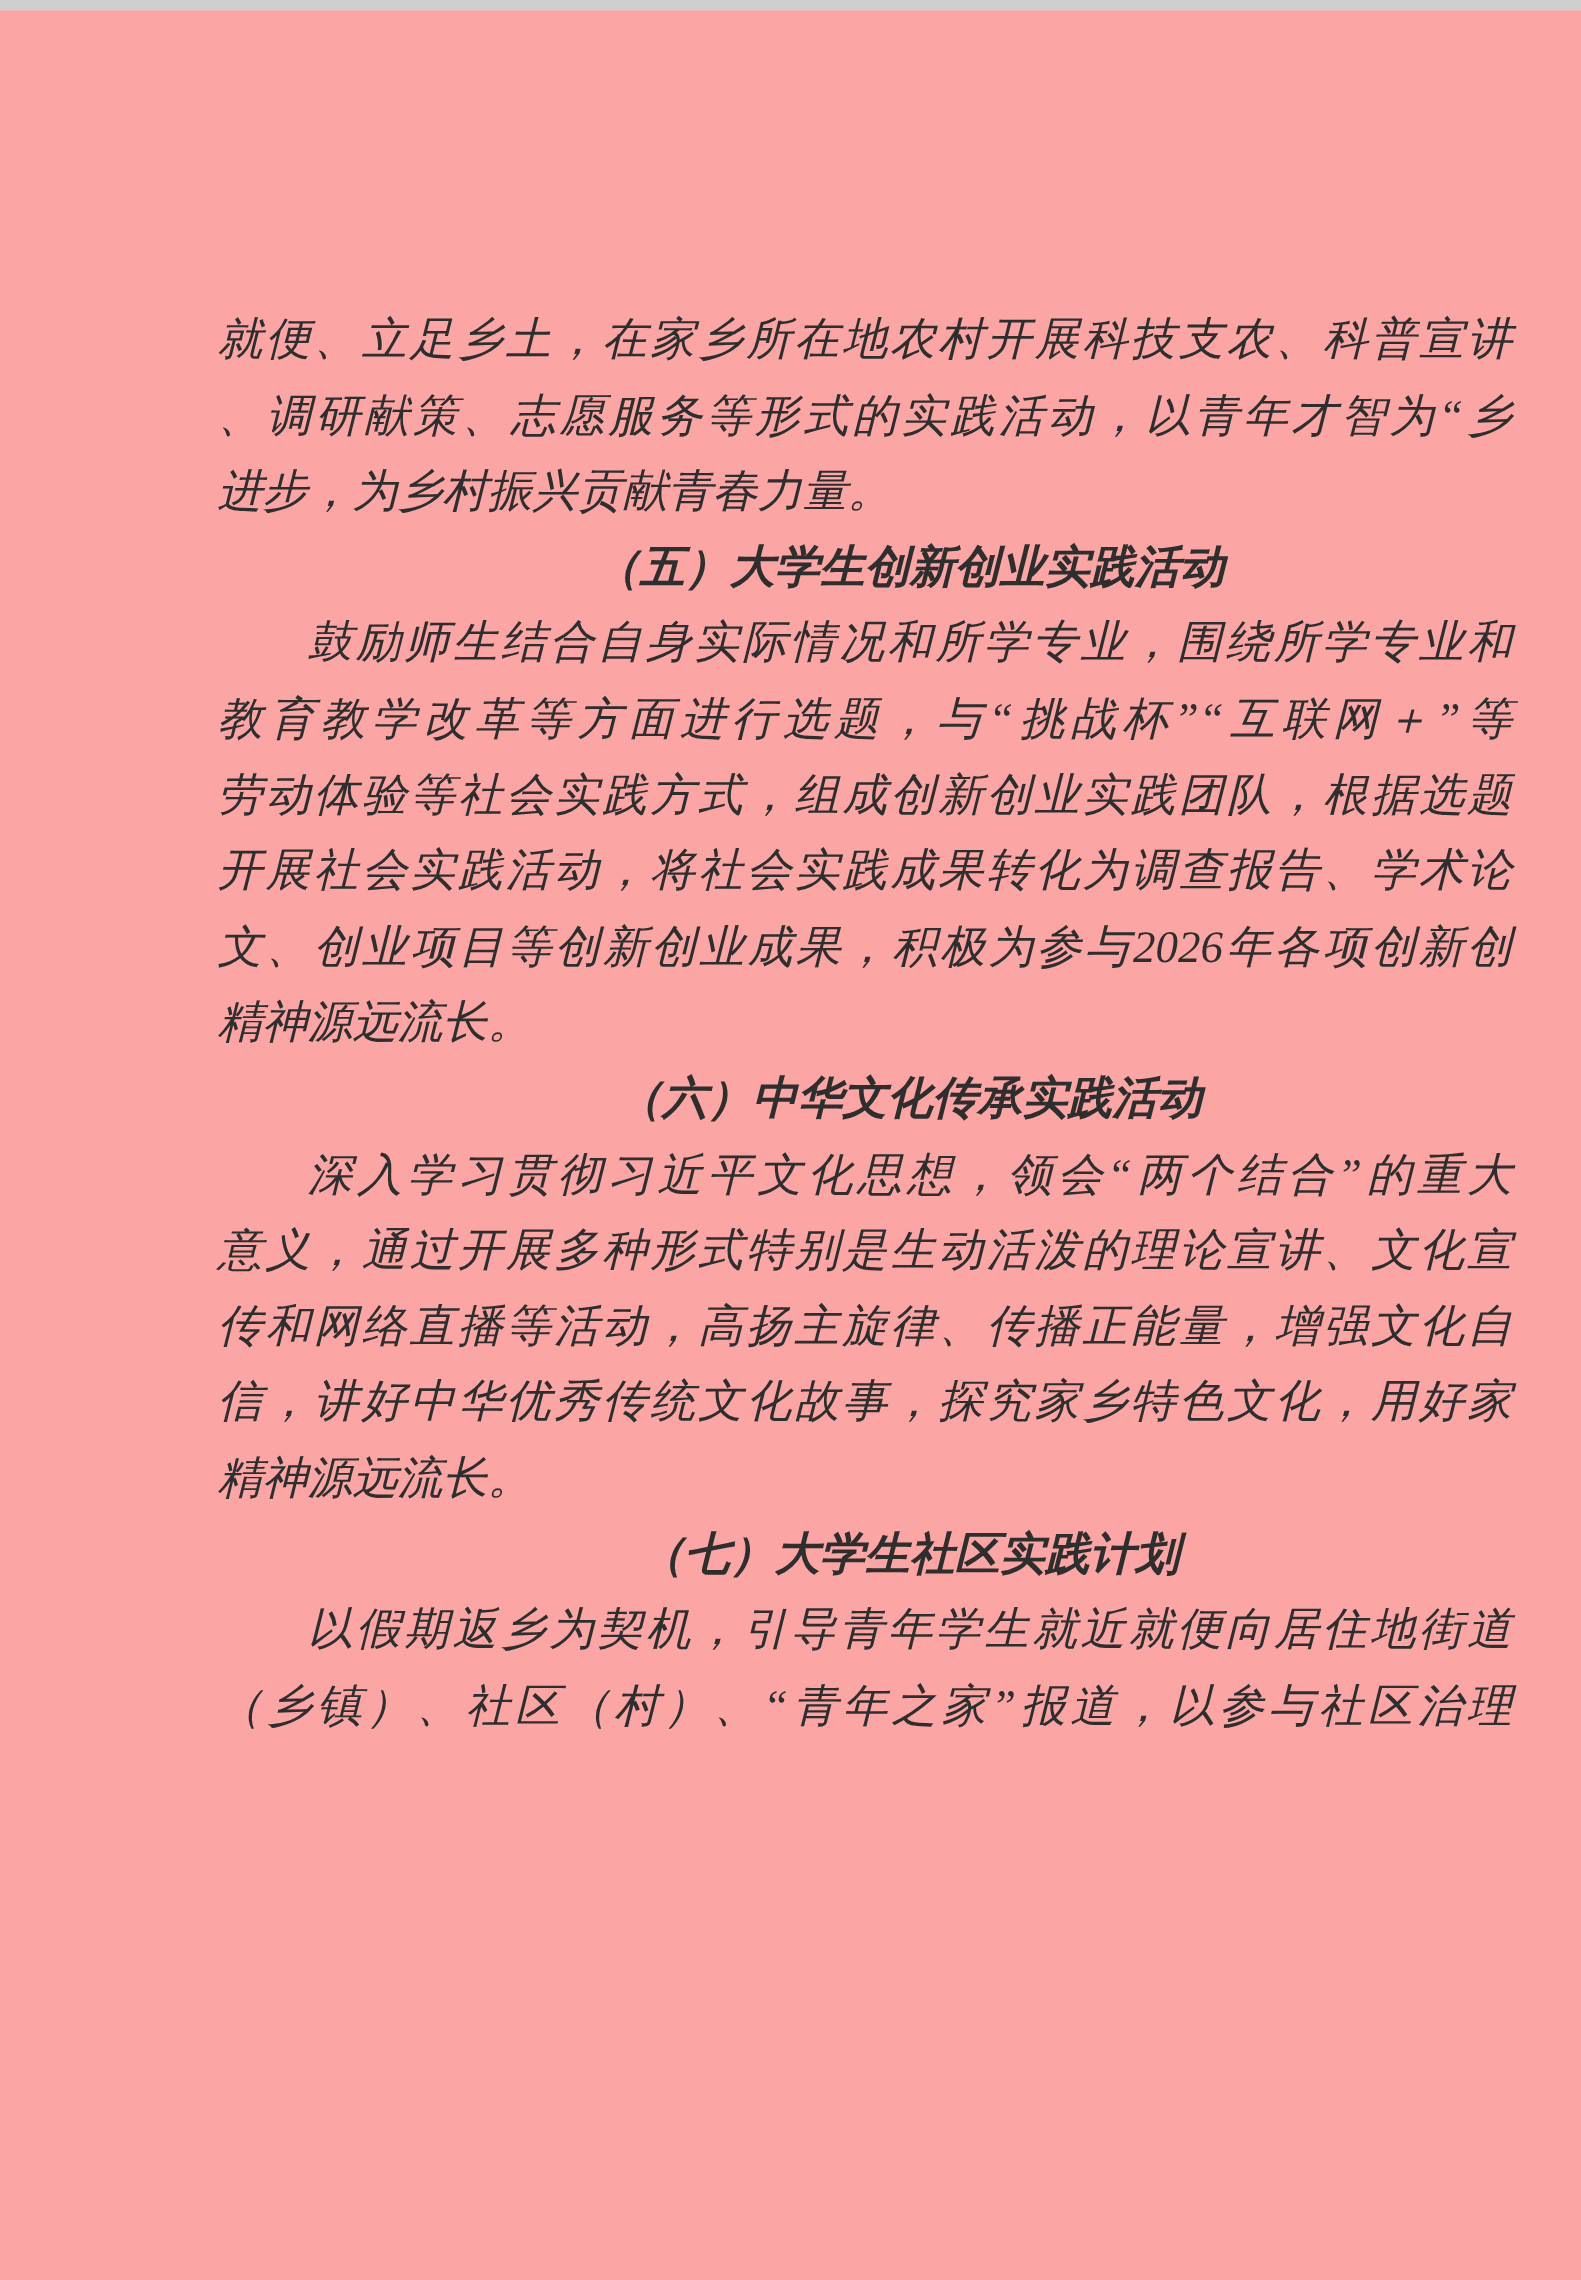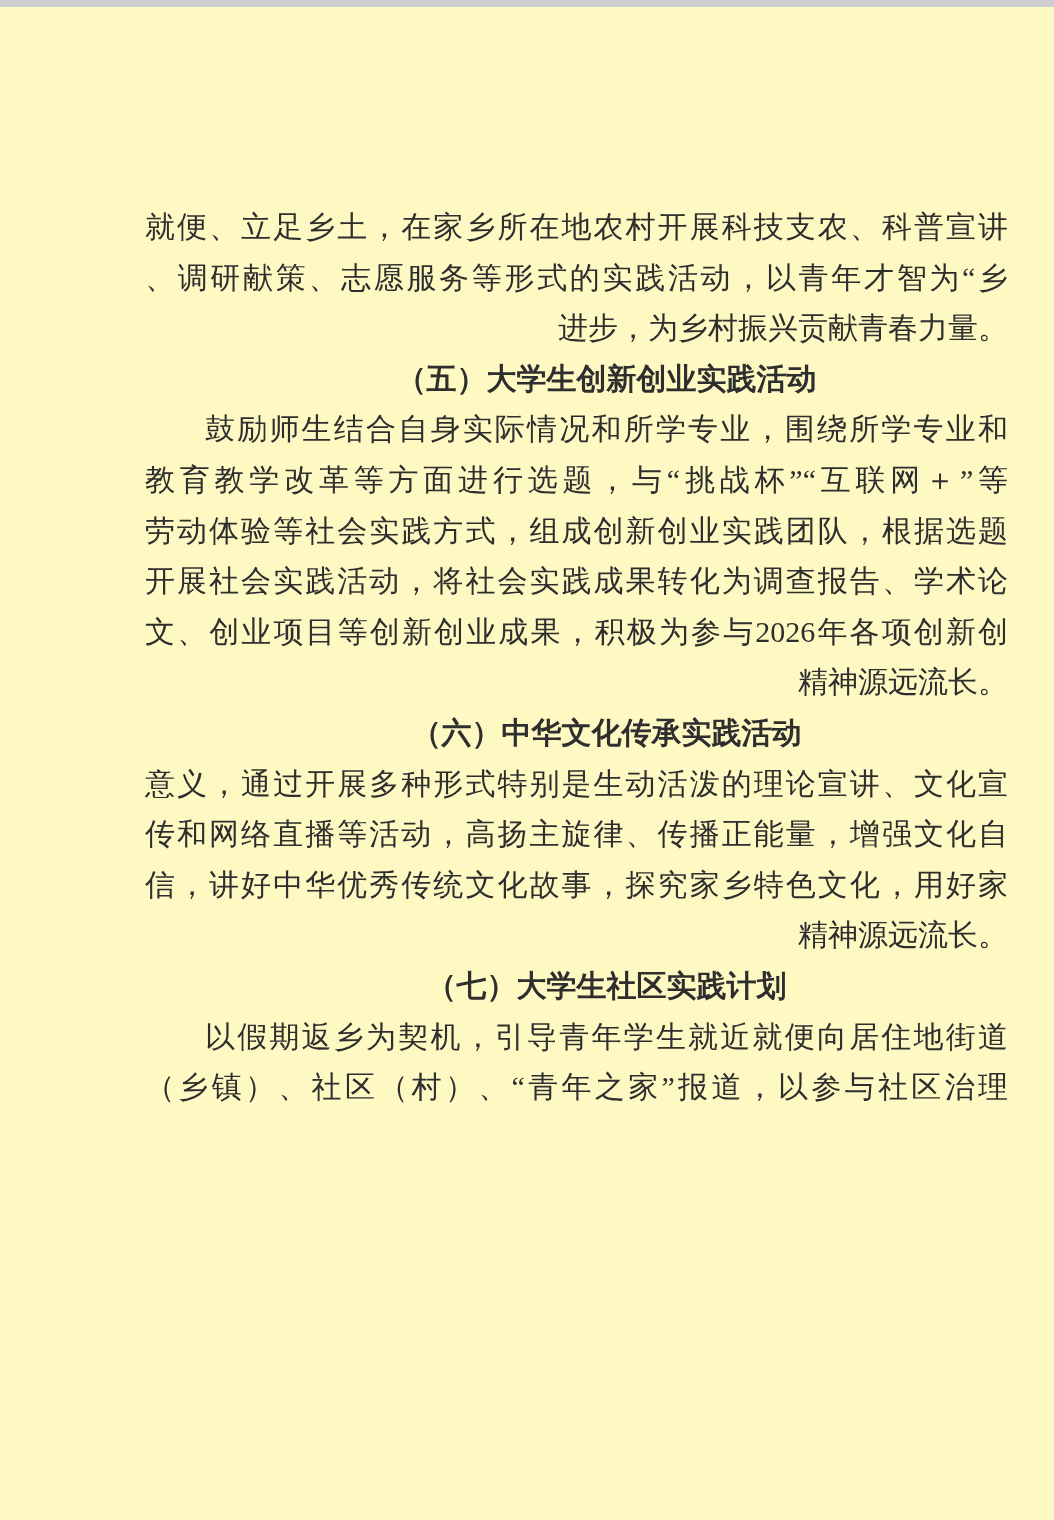--- a/index.html
+++ b/index.html
@@ -45,46 +45,47 @@
   }
   
   .line.para-first {
     white-space: normal;
     text-indent: 2em;
     text-align: justify;
     text-align-last: justify;
   }
   
   .line.end {
-    text-align: right;
+    text-align: left;
   }
   
   .line.heading {
     font-weight: bold;
     text-indent: 2em;
     text-align: center;
   }
 </style>
 </head>
 <body>
 
-<div class="screen" style="background: #fef9c3;">
+<div class="screen" style="background: #fca5a5; font-style: italic;">
   <div class="top-bar" style="background: rgb(207, 207, 207);"></div>
   <div class="page-text" id="page-text" style="color: rgb(46, 46, 46);">
       <div class="line full">就便、立足乡土，在家乡所在地农村开展科技支农、科普宣讲</div>
       <div class="line full">、调研献策、志愿服务等形式的实践活动，以青年才智为“乡</div>
       <div class="line end">进步，为乡村振兴贡献青春力量。</div>
       <div class="line heading">（五）大学生创新创业实践活动</div>
       <div class="line para-first">鼓励师生结合自身实际情况和所学专业，围绕所学专业和</div>
       <div class="line full">教育教学改革等方面进行选题，与“挑战杯”“互联网＋”等</div>
       <div class="line full">劳动体验等社会实践方式，组成创新创业实践团队，根据选题</div>
       <div class="line full">开展社会实践活动，将社会实践成果转化为调查报告、学术论</div>
       <div class="line full">文、创业项目等创新创业成果，积极为参与2026年各项创新创</div>
       <div class="line end">精神源远流长。</div>
       <div class="line heading">（六）中华文化传承实践活动</div>
+      <div class="line para-first">深入学习贯彻习近平文化思想，领会“两个结合”的重大</div>
       <div class="line full">意义，通过开展多种形式特别是生动活泼的理论宣讲、文化宣</div>
       <div class="line full">传和网络直播等活动，高扬主旋律、传播正能量，增强文化自</div>
       <div class="line full">信，讲好中华优秀传统文化故事，探究家乡特色文化，用好家</div>
       <div class="line end">精神源远流长。</div>
       <div class="line heading">（七）大学生社区实践计划</div>
       <div class="line para-first">以假期返乡为契机，引导青年学生就近就便向居住地街道</div>
       <div class="line full">（乡镇）、社区（村）、“青年之家”报道，以参与社区治理</div>
     </div>
 </div>
 

